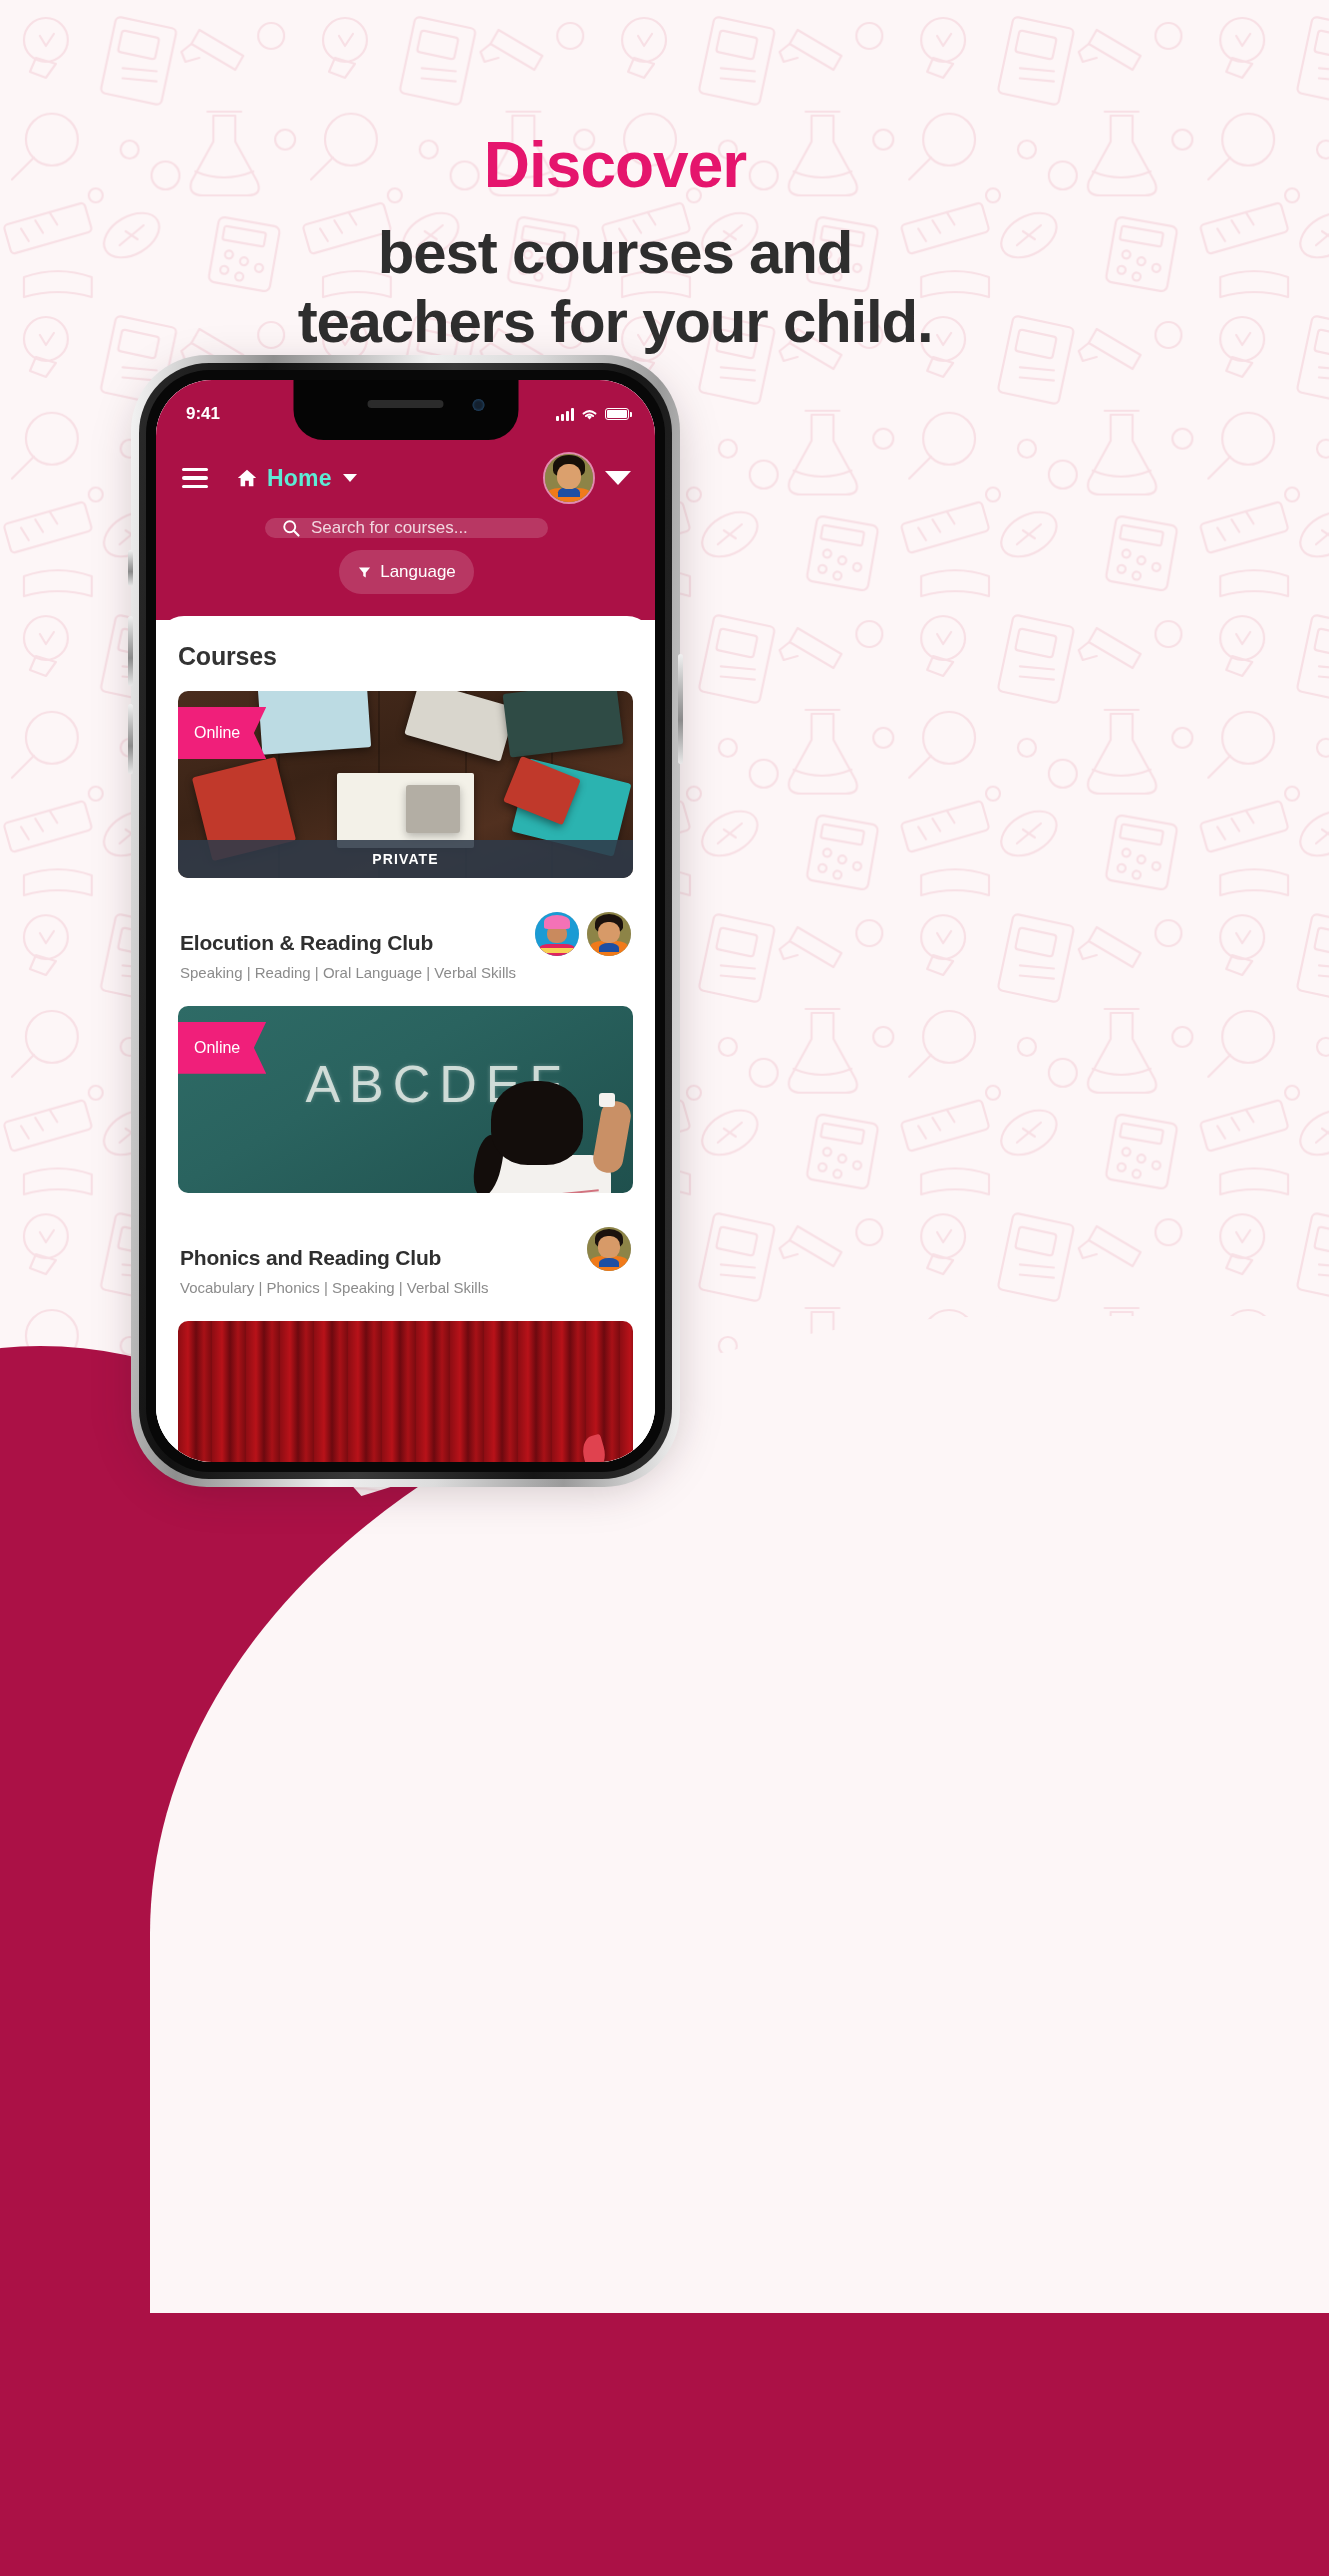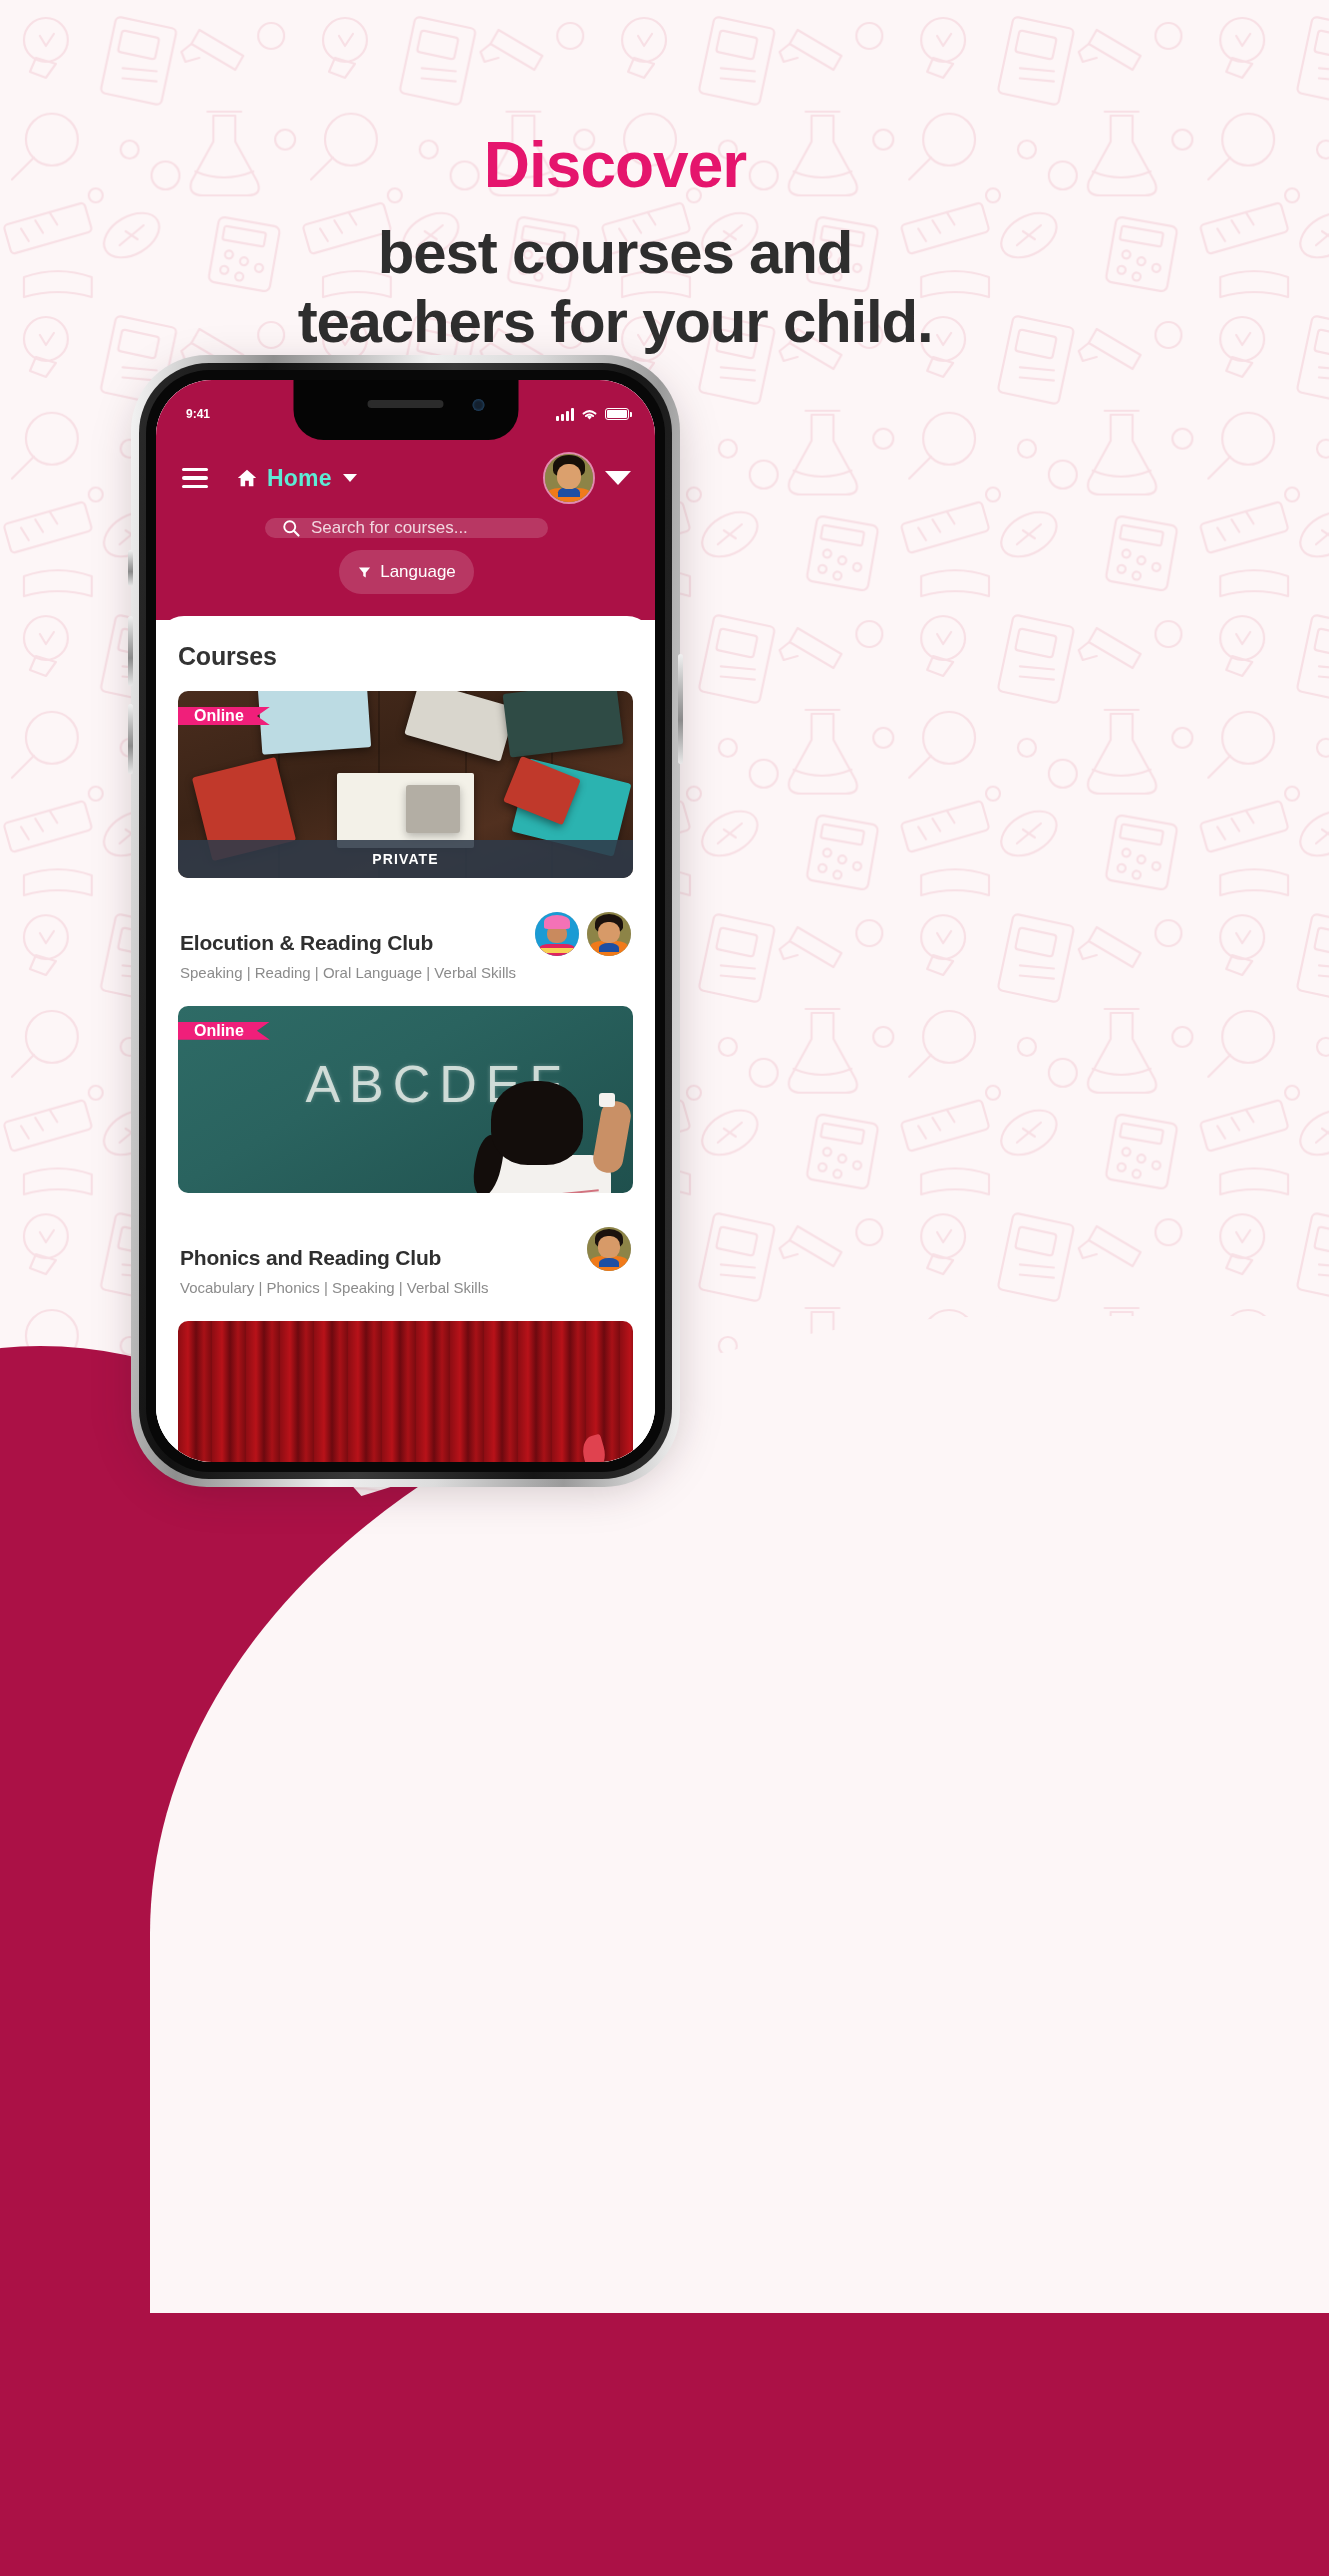--- a/index.html
+++ b/index.html
@@ -197,21 +197,21 @@
     flex: 0 0 auto;
   }
 
   .statusbar {
     height: 60px;
     display: flex;
     align-items: center;
     justify-content: space-between;
     padding: 0 26px 0 30px;
     color: #fff;
-    font-size: 12px;
+    font-size: 17px;
     font-weight: bold;
   }
   .status-time { margin-top: 8px; }
   .status-icons {
     display: flex;
     align-items: center;
     gap: 7px;
     margin-top: 8px;
   }
   .bars { display: flex; align-items: flex-end; gap: 2px; height: 13px; }
@@ -357,30 +357,29 @@
     position: relative;
     width: 100%;
     height: 187px;
     border-radius: 10px;
     overflow: hidden;
   }
 
   .ribbon {
     position: absolute;
     left: 0; top: 16px;
-    height: 18px;
+    height: 52px;
     background: #f01f7a;
     color: #fff;
     font-size: 16px;
     display: flex;
     align-items: center;
     padding: 0 26px 0 16px;
     clip-path: polygon(0 0, 100% 0, 86% 50%, 100% 100%, 0 100%);
     z-index: 3;
-    font-weight: bold;
   }
 
   .private-bar {
     position: absolute;
     left: 0; right: 0; bottom: 0;
     height: 38px;
     background: rgba(47,58,73,0.88);
     color: #fff;
     font-size: 14px;
     font-weight: bold;

